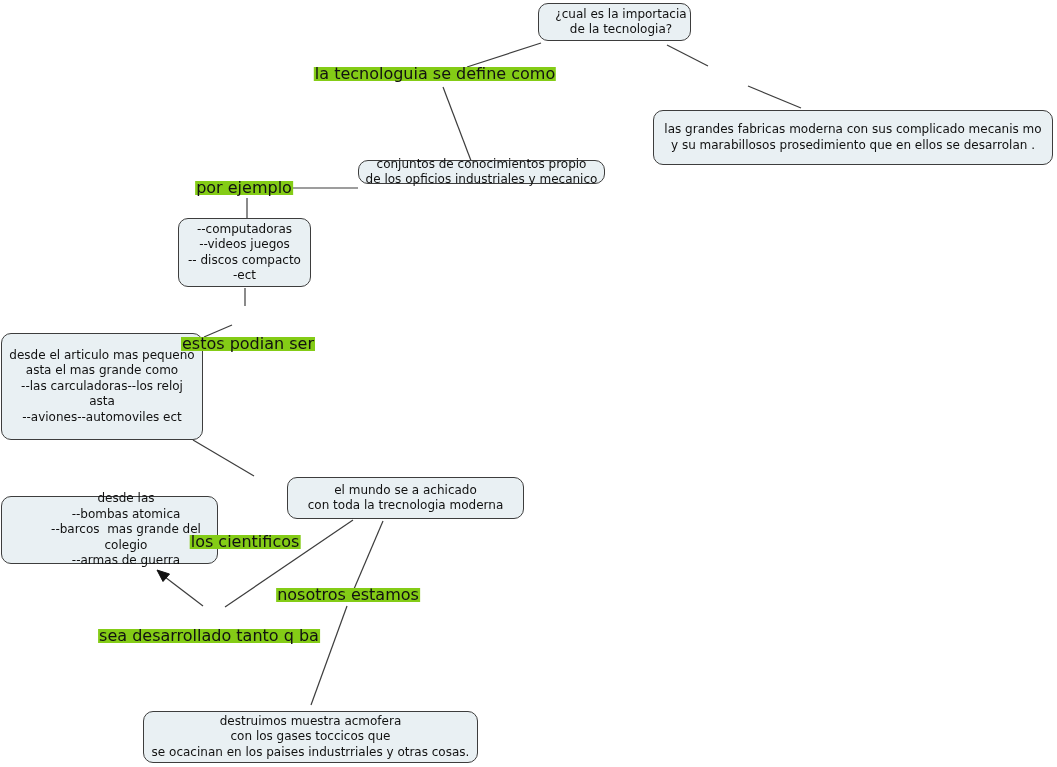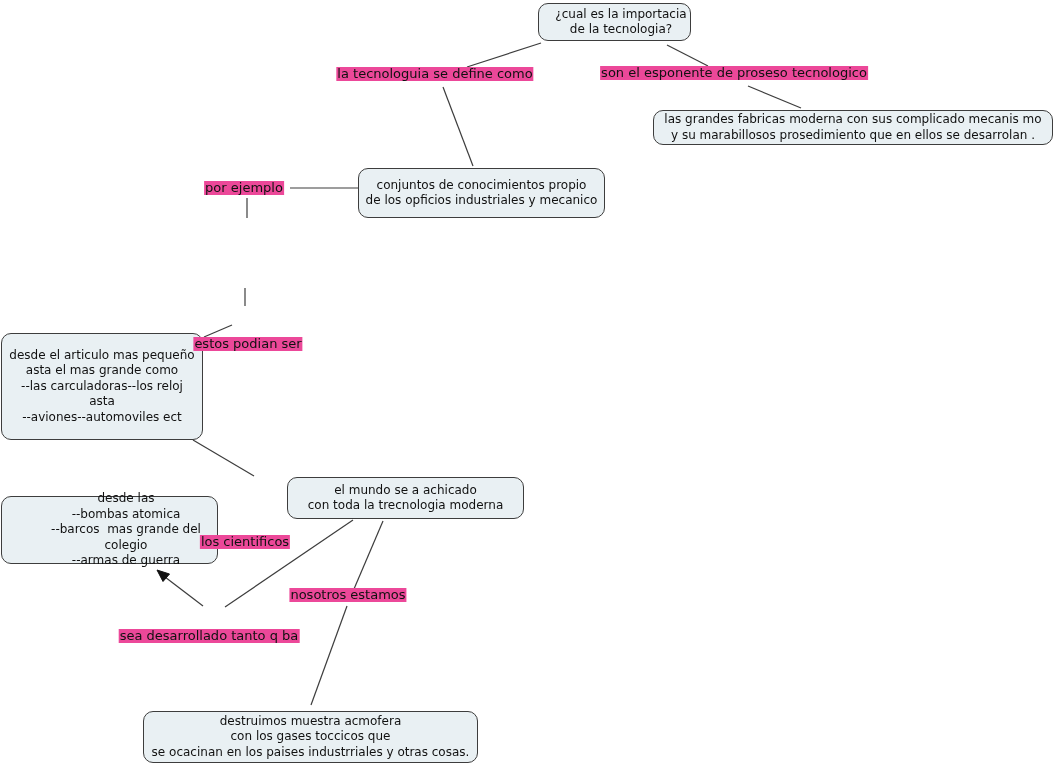--- a/index.html
+++ b/index.html
@@ -21,22 +21,22 @@
     display:flex;align-items:center;justify-content:center;
     text-align:center;
     font-size:12px;line-height:15.5px;
     white-space:pre-wrap;
     padding:1px 3px;
   }
   .link-label{
     position:absolute;
     transform:translateX(-50%);
     white-space:nowrap;
-    font-size:13px;line-height:14px;
-    background:#ec4899;
+    font-size:16px;line-height:14px;
+    background:#84cc16;
     padding:0 1px;
     text-align:left;
   }
 </style>
 </head>
 <body>
 
 <div class="canvas">
 
   <svg class="wires" viewBox="0 0 1057 767" xmlns="http://www.w3.org/2000/svg">
@@ -54,26 +54,30 @@
       <line x1="203" y1="606" x2="165" y2="577"></line>
       <line x1="383" y1="521" x2="351" y2="596"></line>
       <line x1="347" y1="606" x2="311" y2="705"></line>
     </g>
     <polygon points="157,570 169.5,574 163,581.5" fill="#111" stroke="#111"></polygon>
   </svg>
 
   <div class="node" style="left:538px;top:3px;width:153px;height:38px;padding-left:16px;">¿cual es la importacia
 de la tecnologia?</div>
 
-  <div class="node" style="left:653px;top:110px;width:400px;height:35px;">las grandes fabricas moderna con sus complicado mecanis mo
+  <div class="node" style="left:653px;top:110px;width:400px;height:55px;">las grandes fabricas moderna con sus complicado mecanis mo
 y su marabillosos prosedimiento que en ellos se desarrolan .</div>
 
-  <div class="node" style="left:358px;top:168px;width:247px;height:50px;">conjuntos de conocimientos propio
+  <div class="node" style="left:358px;top:160px;width:247px;height:24px;">conjuntos de conocimientos propio
 de los opficios industriales y mecanico</div>
 
+  <div class="node" style="left:178px;top:218px;width:133px;height:69px;">--computadoras
+--videos juegos
+-- discos compacto
+-ect</div>
 
   <div class="node" style="left:1px;top:333px;width:202px;height:107px;">desde el articulo mas pequeño
 asta el mas grande como
 --las carculadoras--los reloj
 asta
 --aviones--automoviles ect</div>
 
   <div class="node" style="left:287px;top:477px;width:237px;height:42px;">el mundo se a achicado
 con toda la trecnologia moderna</div>
 
@@ -81,21 +85,20 @@
 --bombas atomica
 --barcos  mas grande del colegio
 --armas de guerra</div>
 
   <div class="node" style="left:143px;top:711px;width:335px;height:52px;">destruimos muestra acmofera
 con los gases toccicos que
 se ocacinan en los paises industrriales y otras cosas.</div>
 
   <div class="link-label" style="left:435px;top:67px;">la tecnologuia se define como</div>
 
-  <div class="link-label" style="left:734px;top:66px;">son el esponente de proseso tecnologico</div>
 
   <div class="link-label" style="left:244px;top:181px;">por ejemplo</div>
 
   <div class="link-label" style="left:248px;top:308px;margin-top:29px;">estos podian ser</div>
 
   <div class="link-label" style="left:245px;top:495px;margin-top:40px;">los cientificos</div>
 
   <div class="link-label" style="left:348px;top:588px;">nosotros estamos</div>
 
   <div class="link-label" style="left:209px;top:629px;">sea desarrollado tanto q ba</div>

